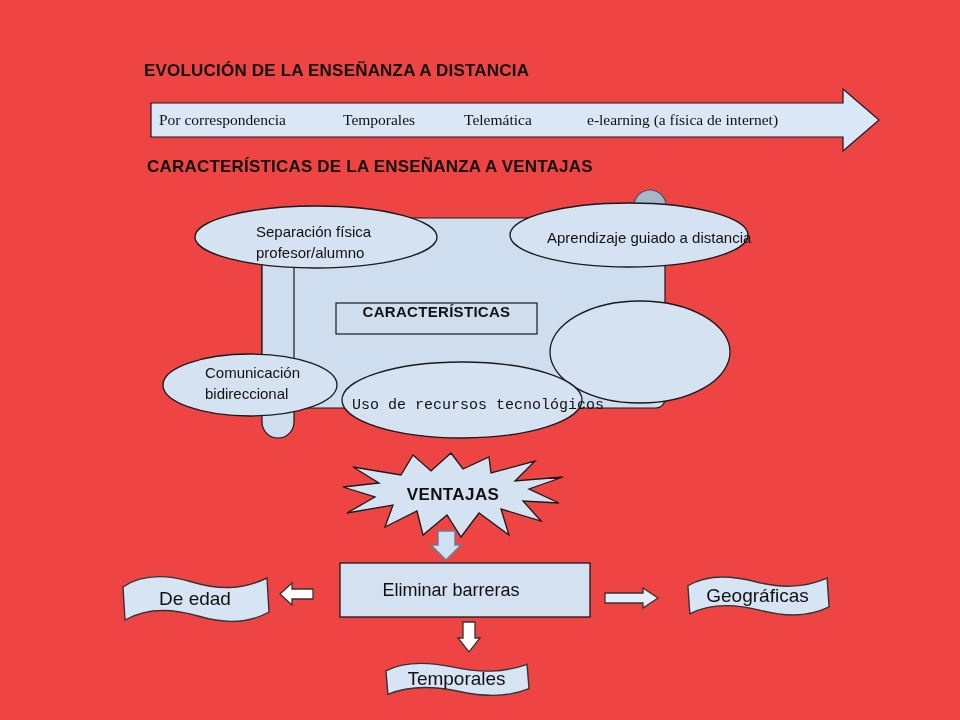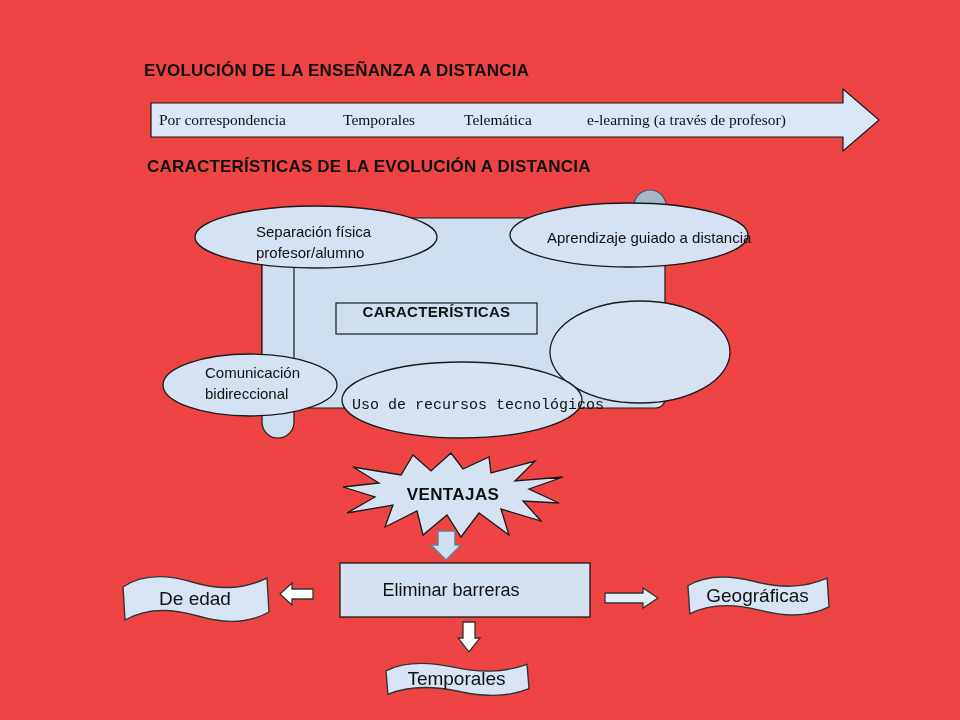--- a/index.html
+++ b/index.html
@@ -72,23 +72,23 @@
     <path transform="translate(120,572)" vector-effect="non-scaling-stroke" d="M 3,15 C 22,2 45,2 72,10 C 99,18 122,18 147,6 L 149,40 C 128,52 105,52 78,44 C 51,36 26,36 5,48 Z" stroke="#333333" stroke-width="1.4" fill="#d7e4f4"></path>
     <path transform="translate(685,573) scale(0.967,0.849)" vector-effect="non-scaling-stroke" d="M 3,15 C 22,2 45,2 72,10 C 99,18 122,18 147,6 L 149,40 C 128,52 105,52 78,44 C 51,36 26,36 5,48 Z" stroke="#333333" stroke-width="1.4" fill="#d7e4f4"></path>
     <path transform="translate(383,660) scale(0.98,0.717)" vector-effect="non-scaling-stroke" d="M 3,15 C 22,2 45,2 72,10 C 99,18 122,18 147,6 L 149,40 C 128,52 105,52 78,44 C 51,36 26,36 5,48 Z" stroke="#333333" stroke-width="1.4" fill="#d7e4f4"></path>
   </svg>
 
   <div class="txt title" style="left:144px;top:61px;">EVOLUCIÓN DE LA ENSEÑANZA A DISTANCIA</div>
 
   <div class="txt stage-label" style="left:159px;top:103px;">Por correspondencia</div>
   <div class="txt stage-label" style="left:343px;top:103px;">Temporales</div>
   <div class="txt stage-label" style="left:464px;top:103px;">Telemática</div>
-  <div class="txt stage-label" style="left:587px;top:103px;">e-learning (a través de profesor)</div>
+  <div class="txt stage-label" style="left:587px;top:103px;">e-learning (a física de internet)</div>
 
-  <div class="txt title" style="left:147px;top:157px;">CARACTERÍSTICAS DE LA EVOLUCIÓN A DISTANCIA</div>
+  <div class="txt title" style="left:147px;top:157px;">CARACTERÍSTICAS DE LA ENSEÑANZA A VENTAJAS</div>
 
   <div class="txt bubble-label multiline" style="left:256px;top:221px;">Separación física
 profesor/alumno</div>
   <div class="txt bubble-label" style="left:527px;top:227px;margin-left:20px;">Aprendizaje guiado a distancia</div>
   <div class="center-label">CARACTERÍSTICAS</div>
   <div class="txt bubble-label multiline" style="left:205px;top:362px;">Comunicación
 bidireccional</div>
   <div class="txt bubble-label" style="left:352px;top:395px;font-family:Liberation Mono, monospace;">Uso de recursos tecnológicos</div>
 
   <div class="burst-label">VENTAJAS</div>

